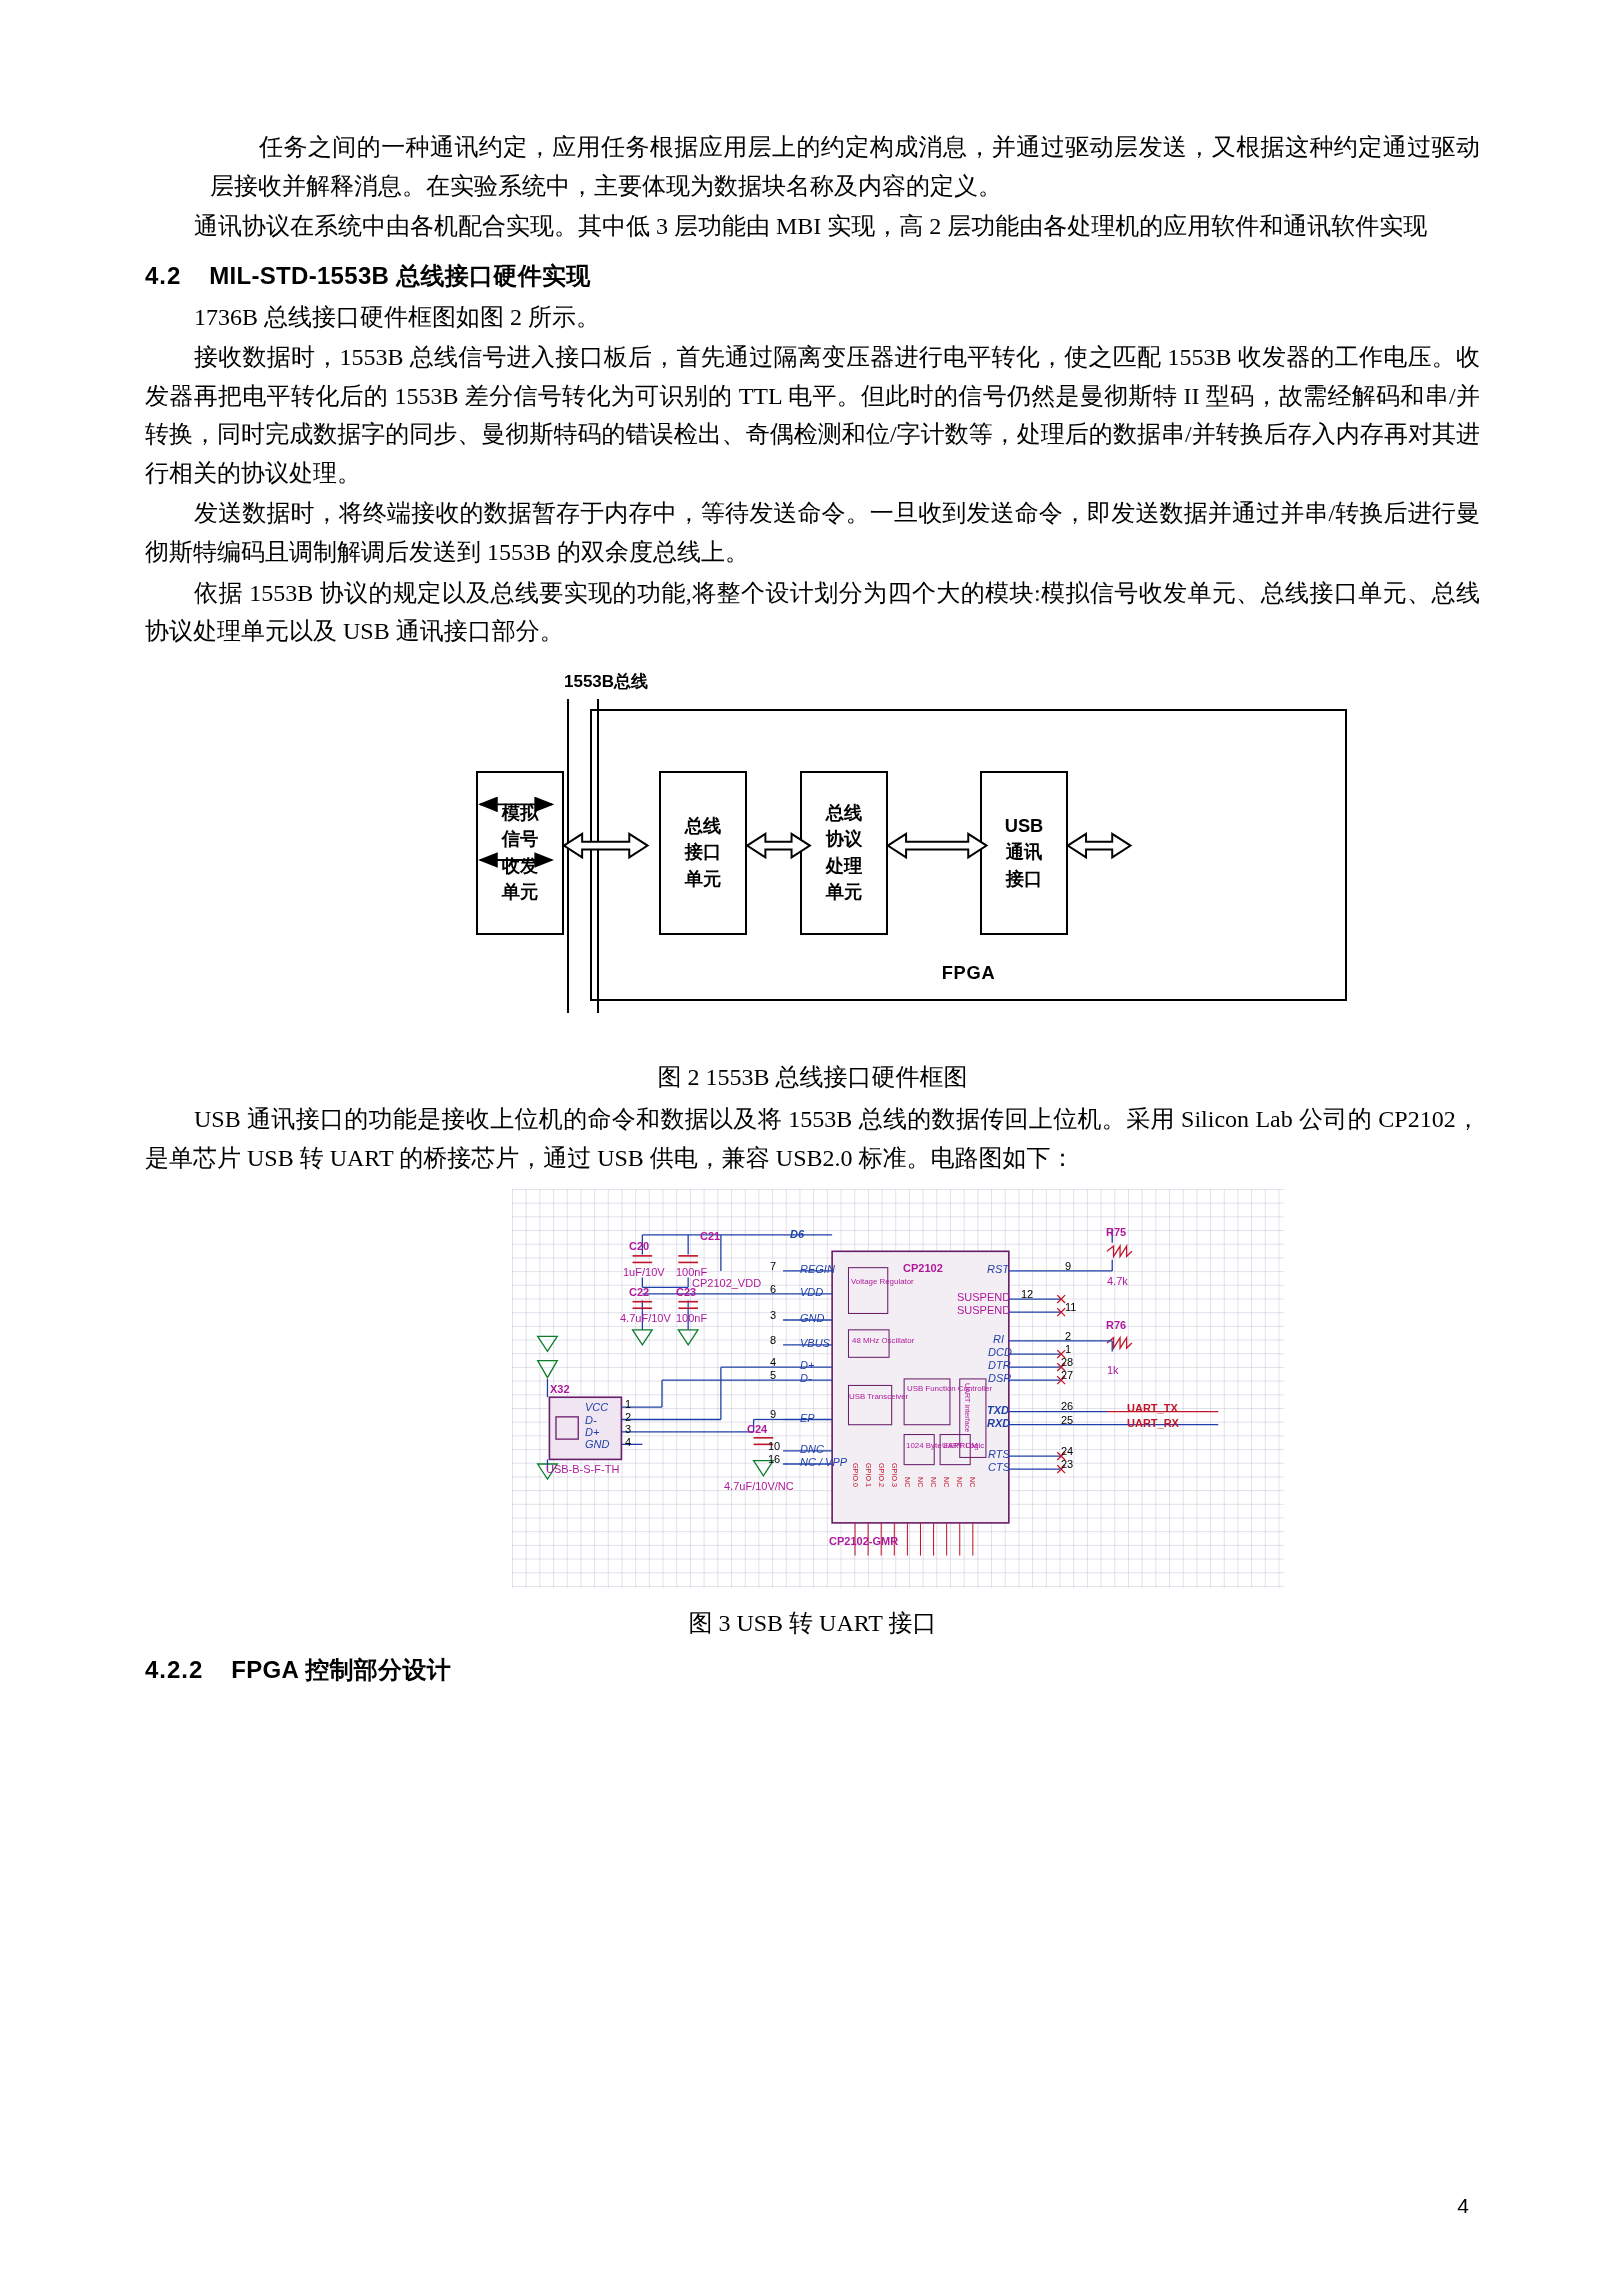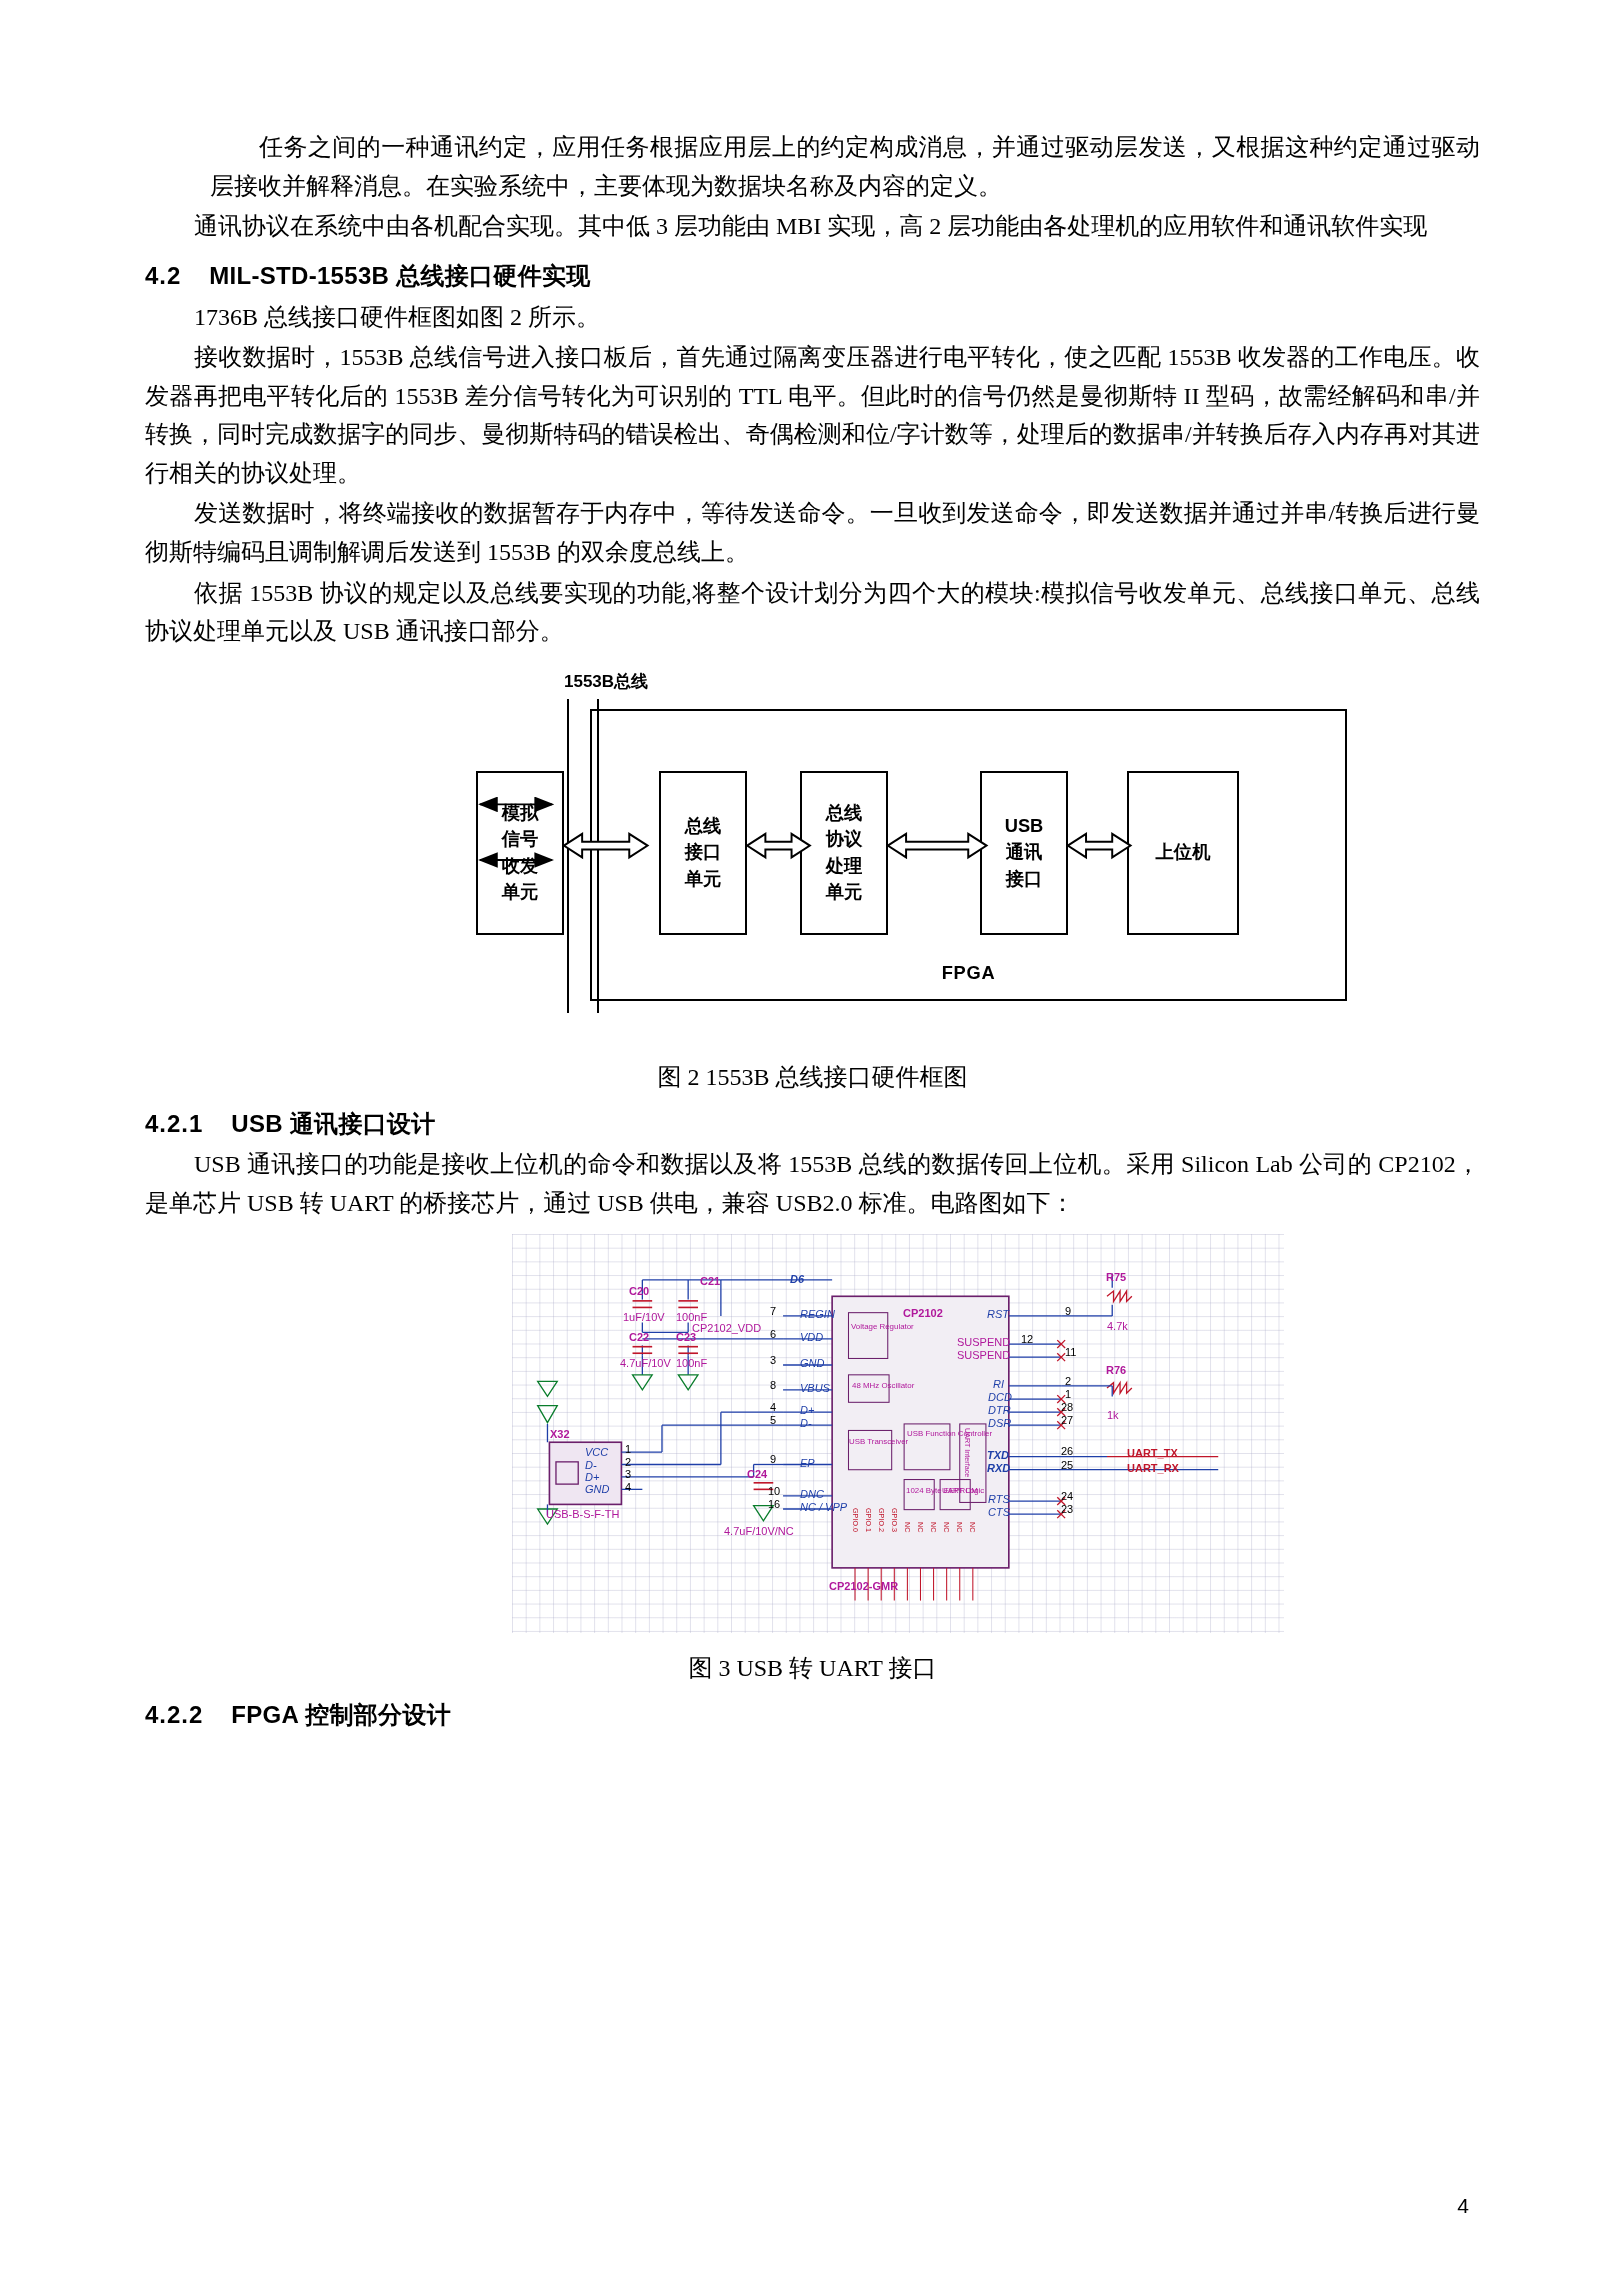--- a/index.html
+++ b/index.html
@@ -156,23 +156,20 @@
     </div>
     <div class="blk" style="left:514px; top:101px; width:84px; height:160px;">
       <span>总线<br>接口<br>单元</span>
     </div>
     <div class="blk" style="left:655px; top:101px; width:84px; height:160px;">
       <span>总线<br>协议<br>处理<br>单元</span>
     </div>
     <div class="blk" style="left:835px; top:101px; width:84px; height:160px;">
       <span>USB<br>通讯<br>接口</span>
     </div>
-    <div class="blk" style="left:982px; top:101px; width:108px; height:160px;">
-      <span>上位机</span>
-    </div>
 
     <svg width="1335" height="380" viewBox="0 0 2040 580">
       <defs>
         <marker id="ah" markerWidth="10" markerHeight="8" refX="9" refY="4" orient="auto">
           <path d="M0,0 L10,4 L0,8 z" fill="#000"></path>
         </marker>
         <marker id="ah2" markerWidth="10" markerHeight="8" refX="1" refY="4" orient="auto">
           <path d="M10,0 L0,4 L10,8 z" fill="#000"></path>
         </marker>
       </defs>
@@ -184,24 +181,20 @@
         <polygon points="640,268 668,250 668,262 740,262 740,250 768,268 740,286 740,274 668,274 668,286"></polygon>
         <polygon points="920,268 948,250 948,262 988,262 988,250 1016,268 988,286 988,274 948,274 948,286"></polygon>
         <polygon points="1135,268 1163,250 1163,262 1258,262 1258,250 1286,268 1258,286 1258,274 1163,274 1163,286"></polygon>
         <polygon points="1410,268 1438,250 1438,262 1478,262 1478,250 1506,268 1478,286 1478,274 1438,274 1438,286"></polygon>
       </g>
     </svg>
   </div>
 
   <div class="caption">图 2  1553B 总线接口硬件框图</div>
 
-  <h3>
-    <span class="num">4.2.1</span>
-    &nbsp;&nbsp;&nbsp;<span>USB 通讯接口设计</span>
-  </h3>
 
   <p class="ind">USB 通讯接口的功能是接收上位机的命令和数据以及将 1553B 总线的数据传回上位机。采用 Silicon Lab 公司的 CP2102，是单芯片 USB 转 UART 的桥接芯片，通过 USB 供电，兼容 USB2.0 标准。电路图如下：</p>
 
   <div class="fig3">
     <div class="grid"></div>
 
     <svg width="1335" height="406" viewBox="0 0 2040 620">
 
       <rect x="1050" y="95" width="270" height="415" fill="#f2eef4" stroke="#6b1f6b" stroke-width="2.5"></rect>
 

